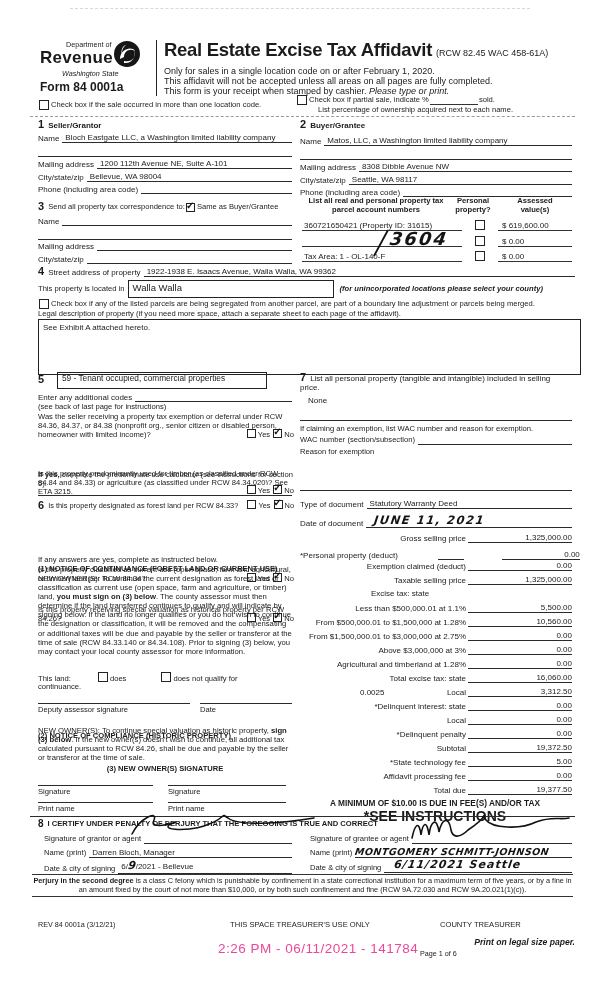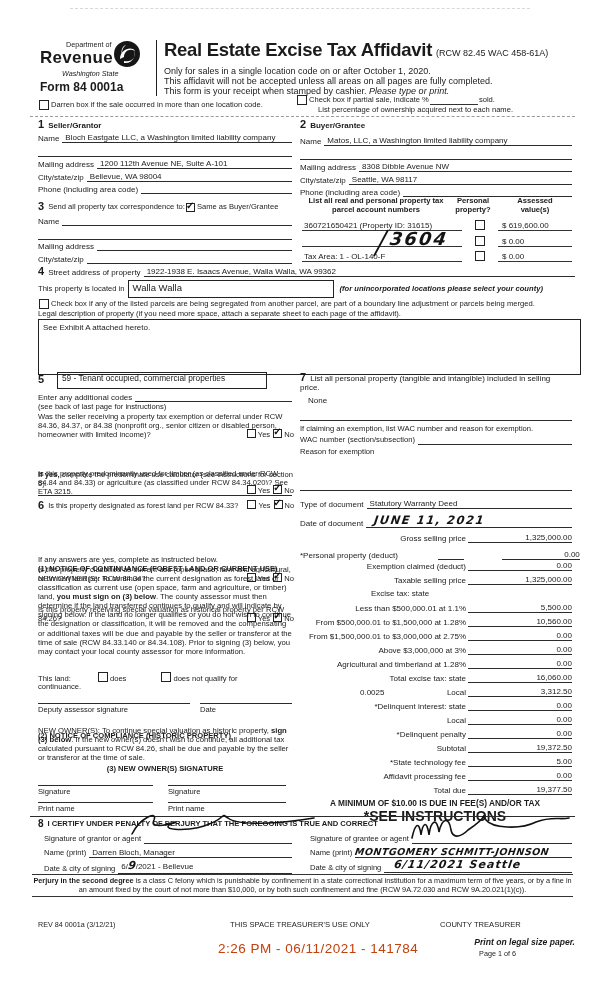--- a/index.html
+++ b/index.html
@@ -51,29 +51,29 @@
     </svg>
   </div>
   <div class="abs f7 i" style="left:62px;top:70px;">Washington State</div>
   <div class="abs b" style="left:40px;top:81px;font-size:12px;">Form 84 0001a</div>
   <div class="abs" style="left:156px;top:40px;height:56px;border-left:1.5px solid #222;"></div>
 
   <div class="abs r" style="left:164px;top:39px;width:420px;align-items:baseline;">
     <span class="b" style="font-size:18.5px;letter-spacing:-.3px;">Real Estate Excise Tax Affidavit</span>
     <span class="f9" style="padding-left:4px;">(RCW 82.45 WAC 458-61A)</span>
   </div>
-  <div class="abs f9" style="left:164px;top:66px;">Only for sales in a single location code on or after October 1, 2020.</div>
+  <div class="abs f9" style="left:164px;top:66px;">Only for sales in a single location code on or after February 1, 2020.</div>
   <div class="abs f9" style="left:164px;top:76px;">This affidavit will not be accepted unless all areas on all pages are fully completed.</div>
   <div class="abs f9" style="left:164px;top:86px;">
     <span>This form is your receipt when stamped by cashier. </span><span class="i">Please type or print.</span>
   </div>
 
   <div class="abs r f75" style="left:38px;top:100px;width:250px;">
     <span class="cb cbBig"></span>
-    <span>Darren box if the sale occurred in more than one location code.</span>
+    <span>Check box if the sale occurred in more than one location code.</span>
   </div>
   <div class="abs r f75" style="left:296px;top:95px;width:276px;">
     <span class="cb cbBig"></span>
     <span>Check box if partial sale, indicate %</span>
     <span style="width:48px;border-bottom:1px solid #333;margin:0 1px;"></span>
     <span>sold.</span>
   </div>
   <div class="abs f75" style="left:318px;top:106px;">List percentage of ownership acquired next to each name.</div>
 
   <div class="abs" style="left:30px;top:116px;width:545px;border-top:1px dashed #9a9a9a;"></div>
@@ -444,17 +444,17 @@
   </div>
 
   <div class="abs ctr" style="left:32px;top:874px;width:541px;font-size:7.3px;line-height:8.8px;border-top:1px solid #333;padding-top:2px;border-bottom:1px solid #333;padding-bottom:1px;">
     <span class="b">Perjury in the second degree</span><span> is a class C felony which is punishable by confinement in a state correctional institution for a maximum term of five years, or by a fine in an amount fixed by the court of not more than $10,000, or by both such confinement and fine (RCW 9A.72.030 and RCW 9A.20.021(1)(c)).</span>
   </div>
 
   <div class="abs f7" style="left:38px;top:921px;">REV 84 0001a  (3/12/21)</div>
   <div class="abs ctr f75" style="left:200px;top:921px;width:200px;">THIS SPACE TREASURER'S USE ONLY</div>
   <div class="abs f75" style="left:440px;top:921px;">COUNTY TREASURER</div>
 
-  <div class="abs" style="left:218px;top:941px;font-size:13.5px;color:#c2410c;letter-spacing:.5px;">2:26 PM - 06/11/2021 - 141784</div>
+  <div class="abs" style="left:218px;top:941px;font-size:13.5px;color:#ec4899;letter-spacing:.5px;">2:26 PM - 06/11/2021 - 141784</div>
   <div class="abs b i" style="left:420px;top:938px;width:155px;text-align:right;font-size:8.6px;">Print on legal size paper.</div>
-  <div class="abs f7" style="left:420px;top:950px;width:155px;text-align:center;">Page 1 of 6</div>
+  <div class="abs f7" style="left:420px;top:950px;width:155px;text-align:left;">Page 1 of 6</div>
 
 </div>
 
 </body></html>

